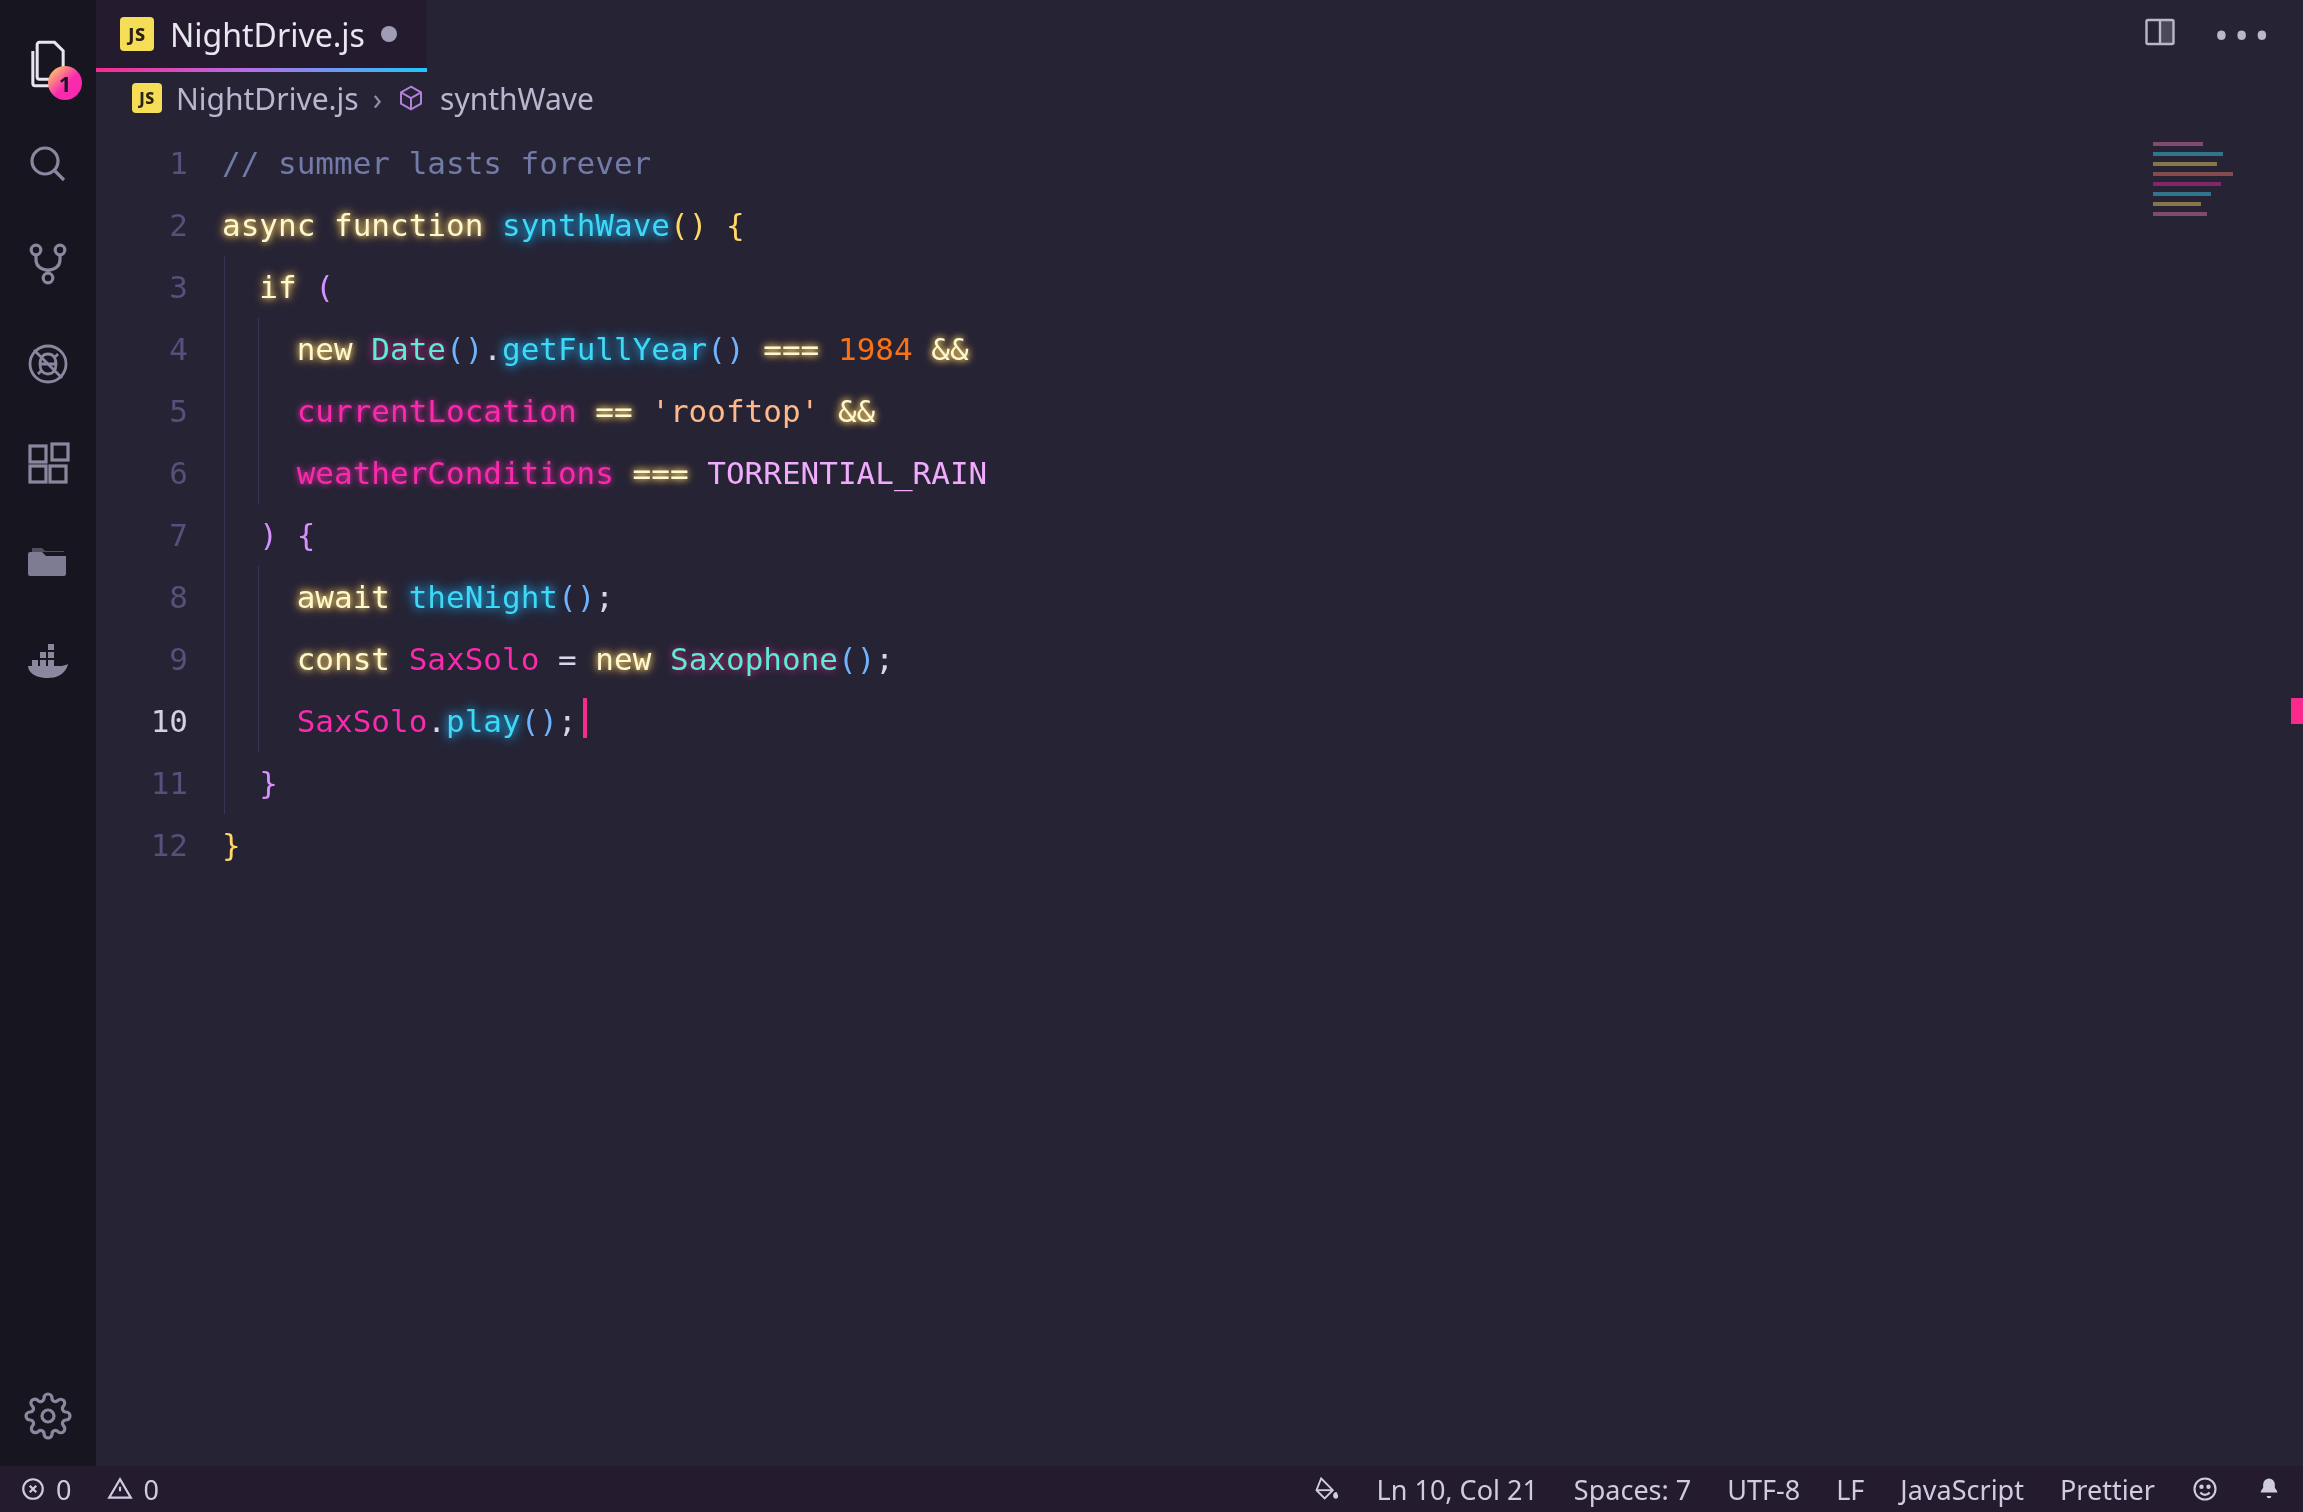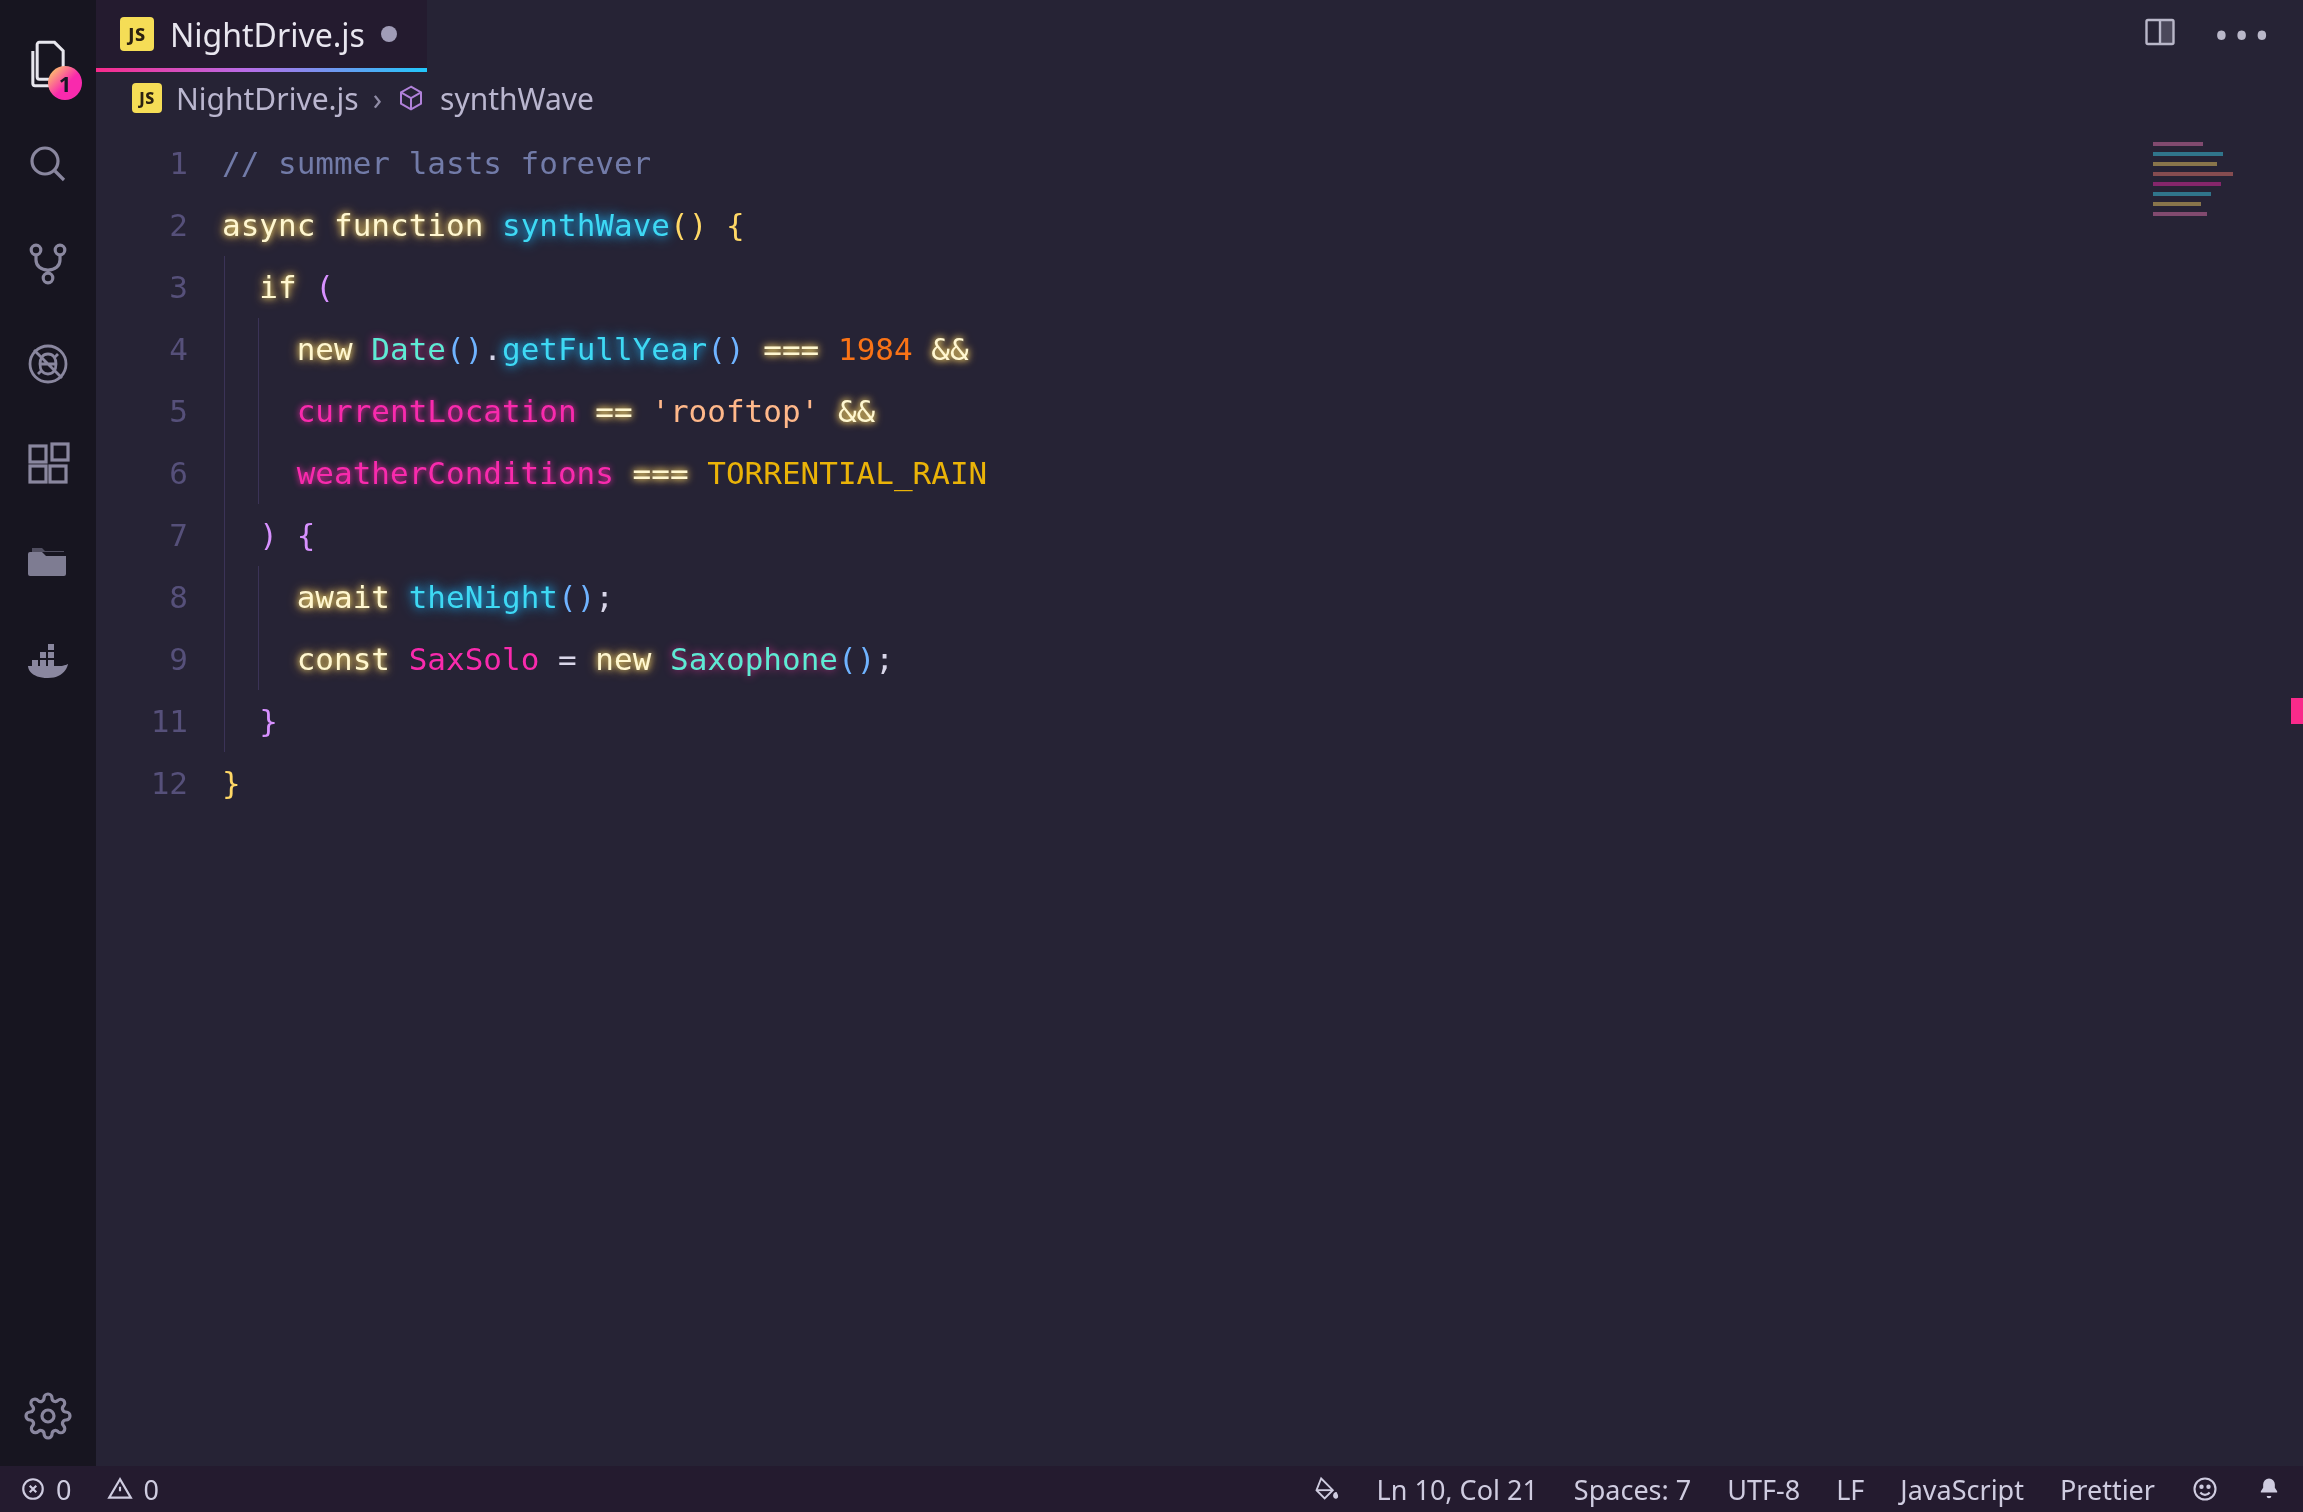--- a/index.html
+++ b/index.html
@@ -163,21 +163,21 @@
 
 
 .tok-comment { color:#727ba8; }
 .tok-keyword { color:#fff7d0; text-shadow:0 0 6px #f3e27a,0 0 12px #e8a33a; }
 .tok-func    { color:#3ed9f4; text-shadow:0 0 8px #1d88c5,0 0 14px #21a7df; }
 .tok-class   { color:#5eead4; text-shadow:0 0 8px #d3318f; }
 .tok-ident   { color:#f92aad; text-shadow:0 0 6px #f92aad; }
 .tok-var     { color:#f92aad; }
 .tok-num     { color:#f97316; }
 .tok-string  { color:#ffb88a; }
-.tok-const   { color:#eab308; }
+.tok-const   { color:#f0abfc; }
 .tok-op      { color:#fff7d0; text-shadow:0 0 6px #f3e27a,0 0 10px #e8a33a; }
 .tok-punct   { color:#d9d6e9; }
 .tok-paren-g { color:#ffd866; }
 .tok-paren-p { color:#d791ff; }
 .tok-paren-b { color:#6fb3ff; }
 
 .cursor {
   display:inline-block; width:4px; height:40px; background:#f92a8b;
   vertical-align:-6px; margin-left:6px;
 }
@@ -353,20 +353,24 @@
           <div class="code"><span class="indent-guide" style="left: 2px;"></span><span>  </span><span class="tok-paren-p">)</span><span> </span><span class="tok-paren-p">{</span></div>
         </div>
         <div class="code-line">
           <div class="gutter">8</div>
           <div class="code"><span class="indent-guide" style="left: 2px;"></span><span class="indent-guide" style="left: 36px;"></span><span>    </span><span class="tok-keyword">await</span><span> </span><span class="tok-func">theNight</span><span class="tok-paren-b">()</span><span class="tok-punct">;</span></div>
         </div>
         <div class="code-line">
           <div class="gutter">9</div>
           <div class="code"><span class="indent-guide" style="left: 2px;"></span><span class="indent-guide" style="left: 36px;"></span><span>    </span><span class="tok-keyword">const</span><span> </span><span class="tok-var">SaxSolo</span><span> </span><span class="tok-punct">=</span><span> </span><span class="tok-keyword">new</span><span> </span><span class="tok-class">Saxophone</span><span class="tok-paren-b">()</span><span class="tok-punct">;</span></div>
         </div>
+        <div class="code-line current-line">
+          <div class="gutter">10</div>
+          <div class="code"><span class="indent-guide" style="left: 2px;"></span><span class="indent-guide" style="left: 36px;"></span><span>    </span><span class="tok-var">SaxSolo</span><span class="tok-punct">.</span><span class="tok-func">play</span><span class="tok-paren-b">()</span><span class="tok-punct">;</span><span class="cursor"></span></div>
+        </div>
         <div class="code-line">
           <div class="gutter">11</div>
           <div class="code"><span class="indent-guide" style="left: 2px;"></span><span>  </span><span class="tok-paren-p">}</span></div>
         </div>
         <div class="code-line">
           <div class="gutter">12</div>
           <div class="code"><span class="tok-paren-g">}</span></div>
         </div>
       </div>
   </div>

